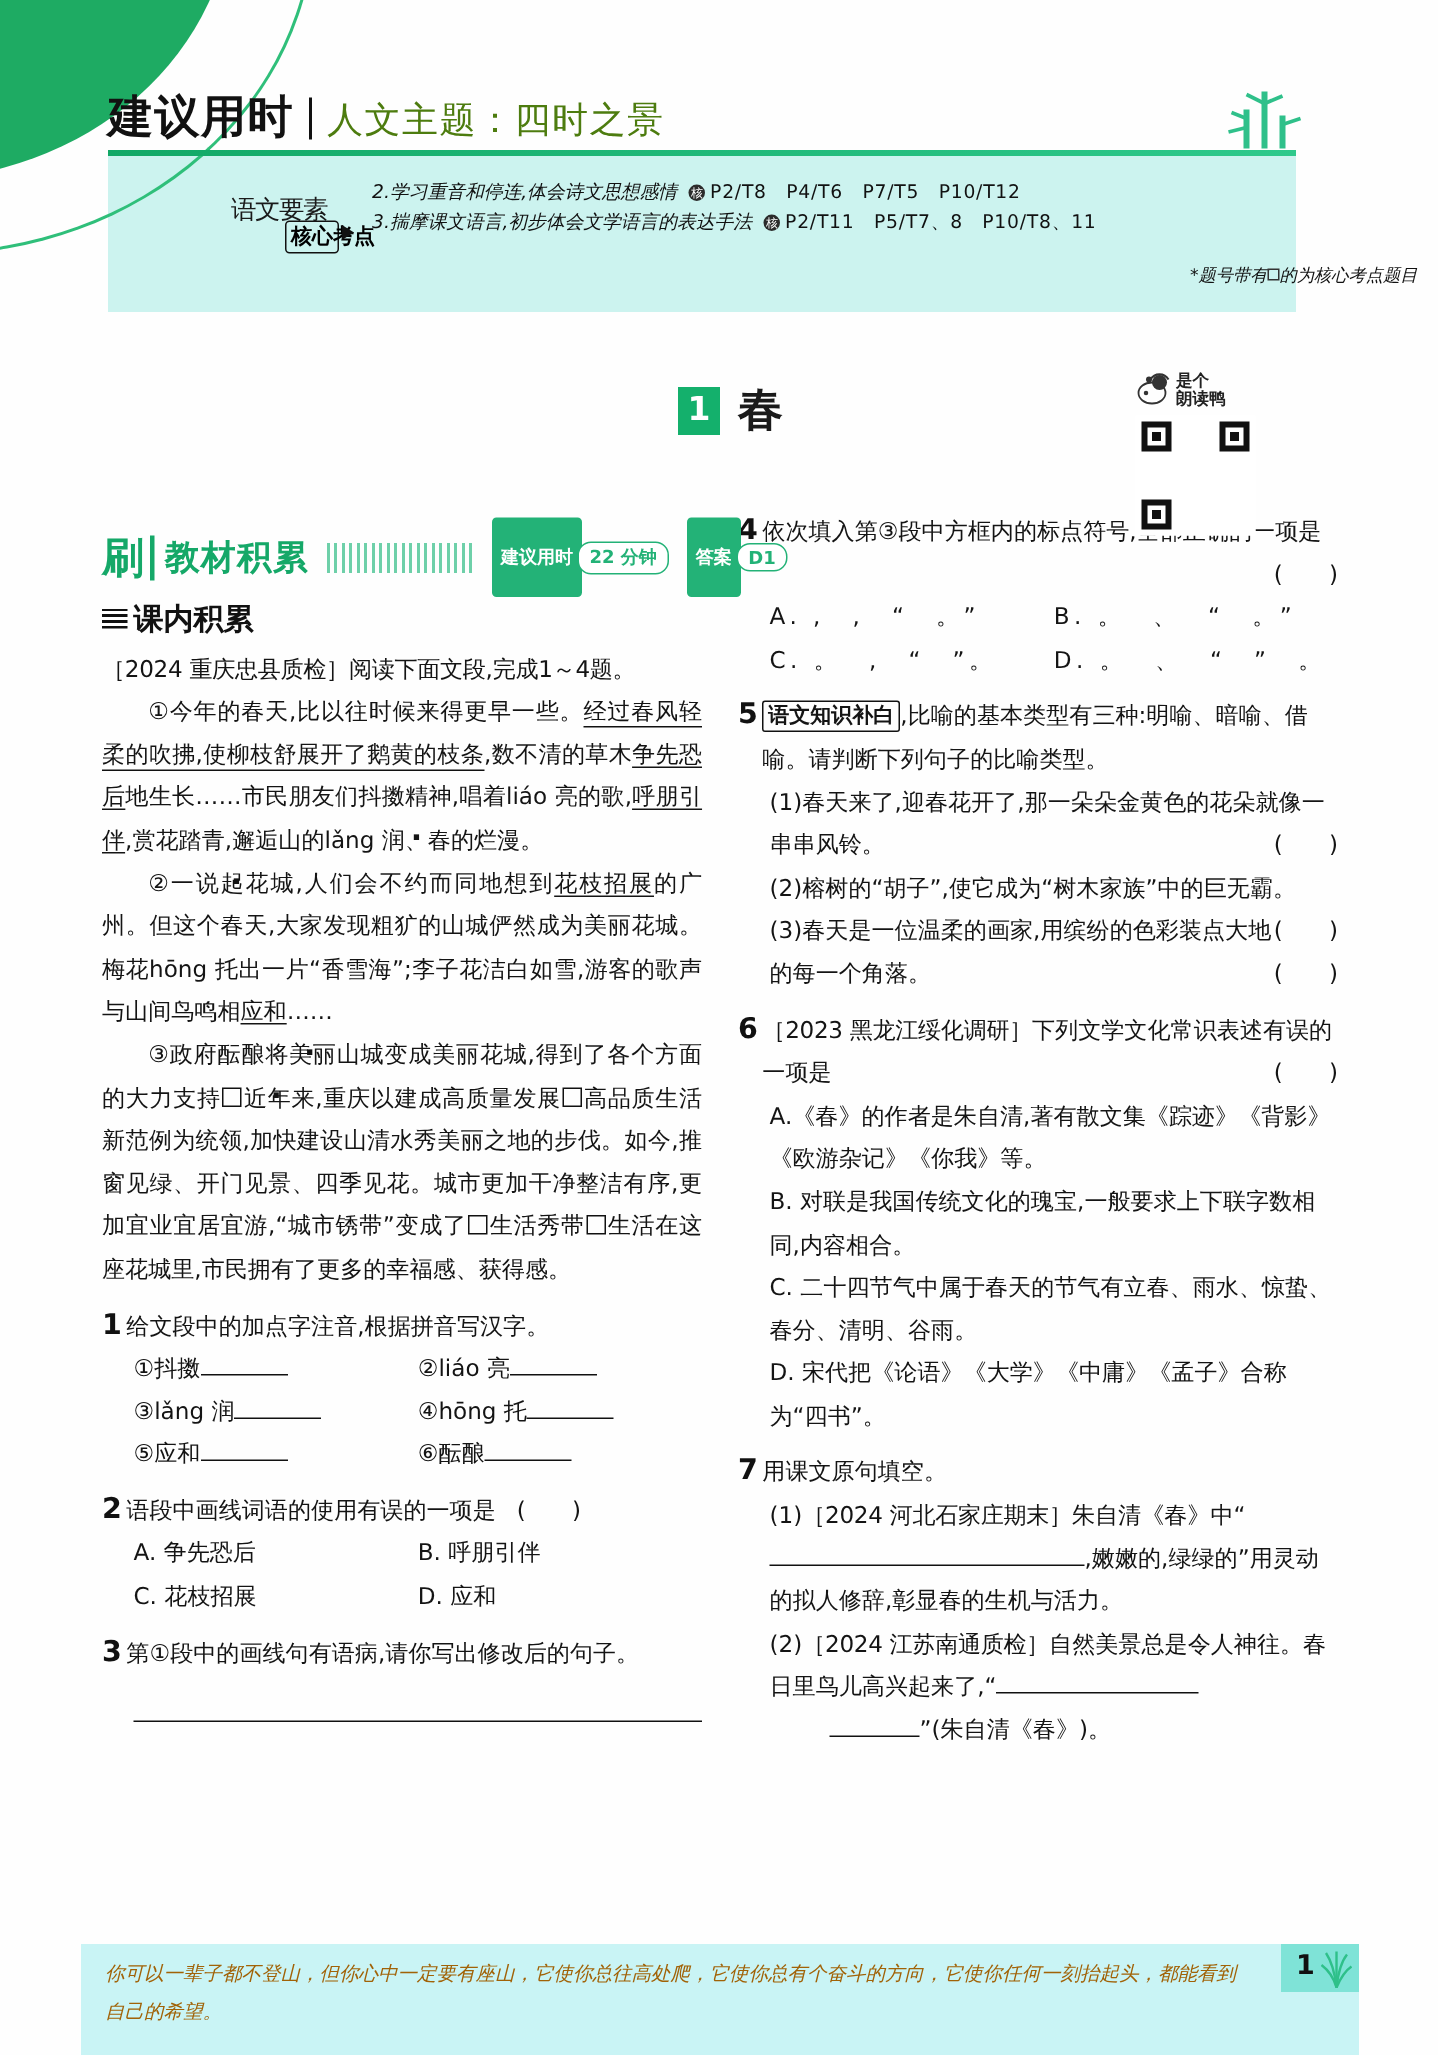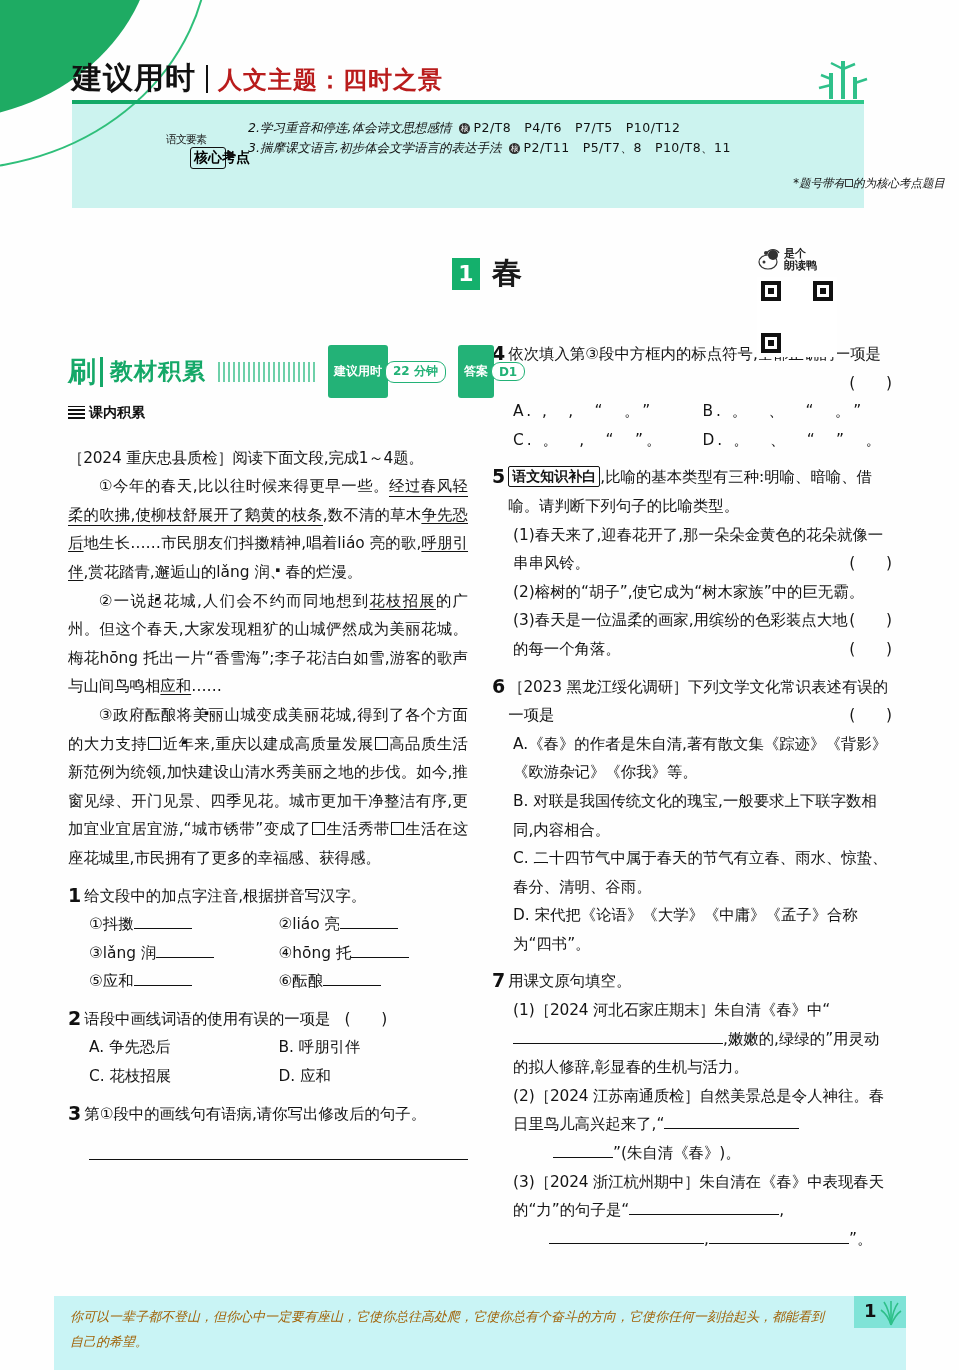--- a/index.html
+++ b/index.html
@@ -36,42 +36,42 @@
   
   .unit-title-row {
     position: absolute; left: 72px; top: 58px;
     display: flex; align-items: baseline; z-index: 6;
   }
   .unit-no {
     font-family: "DejaVu Sans", "Liberation Sans", sans-serif;
     font-weight: bold; font-size: 30px; color: #111; letter-spacing: 1px;
   }
   .unit-sep { width: 2px; height: 28px; background: #111; margin: 0 10px; align-self: center; }
-  .unit-theme { font-weight: bold; font-size: 24px; color: #b91c1c; letter-spacing: 1px; }
+  .unit-theme { font-weight: normal; font-size: 24px; color: #4d7c0f; letter-spacing: 1px; }
 
   .header-rule {
     position: absolute; left: 72px; top: 100px; width: 792px; height: 4px;
     background: linear-gradient(90deg,#12a866,#2ec98b);
     z-index: 5;
   }
   .keypoint-box {
     position: absolute; left: 72px; top: 104px; width: 792px; height: 104px;
     background: #ccf3ef;
     z-index: 1;
   }
   .bamboo {
     position: absolute; right: 72px; top: 55px; width: 90px; height: 48px; z-index: 7;
   }
 
   .ke-label {
     position: absolute; left: 146px; top: 134px; width: 80px;
     text-align: center; z-index: 6;
   }
   .ke-label .small {
-    font-size: 11px; color: #1a1a1a; letter-spacing: -1px; line-height: 12px;
+    font-size: 17px; color: #1a1a1a; letter-spacing: -1px; line-height: 12px;
     white-space: nowrap;
   }
   .ke-label .boxed {
     border: 1.5px solid #111; border-radius: 3px;
     font-weight: bold; font-size: 14px; padding: 1px 3px; margin-top: 1px;
     white-space: nowrap; background: #ccf3ef; margin-left: 44px;
   }
   .ke-arrow {
     position: absolute; left: 228px; top: 150px; z-index: 6;
     width: 0; height: 0;
@@ -150,22 +150,22 @@
 
   
   .col {
     position: absolute; top: 398px; width: 400px;
     font-size: 15.4px; line-height: 28.6px; color: #141414;
   }
   .col-left  { left: 68px; }
   .col-right { left: 492px; top: 340px; }
 
   .sec-head {
-    font-size: 14px; font-weight: bold; color: #111;
-    display: flex; align-items: center; margin-bottom: 17px;
+    font-size: 20px; font-weight: bold; color: #111;
+    display: flex; align-items: center; margin-bottom: 5px;
   }
   .sec-mark {
     display: inline-block; width: 17px; height: 13px; margin-right: 4px;
     background-image: repeating-linear-gradient(0deg,#111 0 2px,#fff 2px 4px);
   }
 
   .src { letter-spacing: -0.2px; }
   .para { text-indent: 2em; text-align: justify; }
   .u  { text-decoration: underline; text-underline-offset: 3px; }
   .du { border-bottom: 1px solid #111; padding-bottom: 1px; }
@@ -430,23 +430,20 @@
         <span class="qnum">7</span>
         <span class="qtext">用课文原句填空。</span>
       </div>
       <div class="qbody">
         <div>
           <span>(1)</span><span class="src">［2024 河北石家庄期末］</span><span>朱自清《春》中“</span><span class="rline" style="width:210px"></span><span>,嫩嫩的,绿绿的”用灵动的拟人修辞,彰显春的生机与活力。</span>
         </div>
         <div>
           <span>(2)</span><span class="src">［2024 江苏南通质检］</span><span>自然美景总是令人神往。春日里鸟儿高兴起来了,“</span><span class="rline" style="width:135px"></span><span class="rline" style="width:60px;margin-left:40px"></span><span>”(朱自清《春》)。</span>
         </div>
-        <div>
-          <span>(3)</span><span class="src">［2024 浙江杭州期中］</span><span>朱自清在《春》中表现春天的“力”的句子是“</span><span class="rline" style="width:150px"></span>,<span class="rline" style="width:155px;margin-left:36px"></span>,<span class="rline" style="width:140px"></span><span>”。</span>
-        </div>
       </div>
     </div>
   </div>
 
   <div class="footer">
     <div class="footer-text">你可以一辈子都不登山，但你心中一定要有座山，它使你总往高处爬，它使你总有个奋斗的方向，它使你任何一刻抬起头，都能看到自己的希望。</div>
     <div class="page-no-box">
       <span class="page-no">1</span>
       <svg class="grass" viewBox="0 0 26 28">
         <g stroke="#2fc08a" stroke-width="1.6" fill="none">

